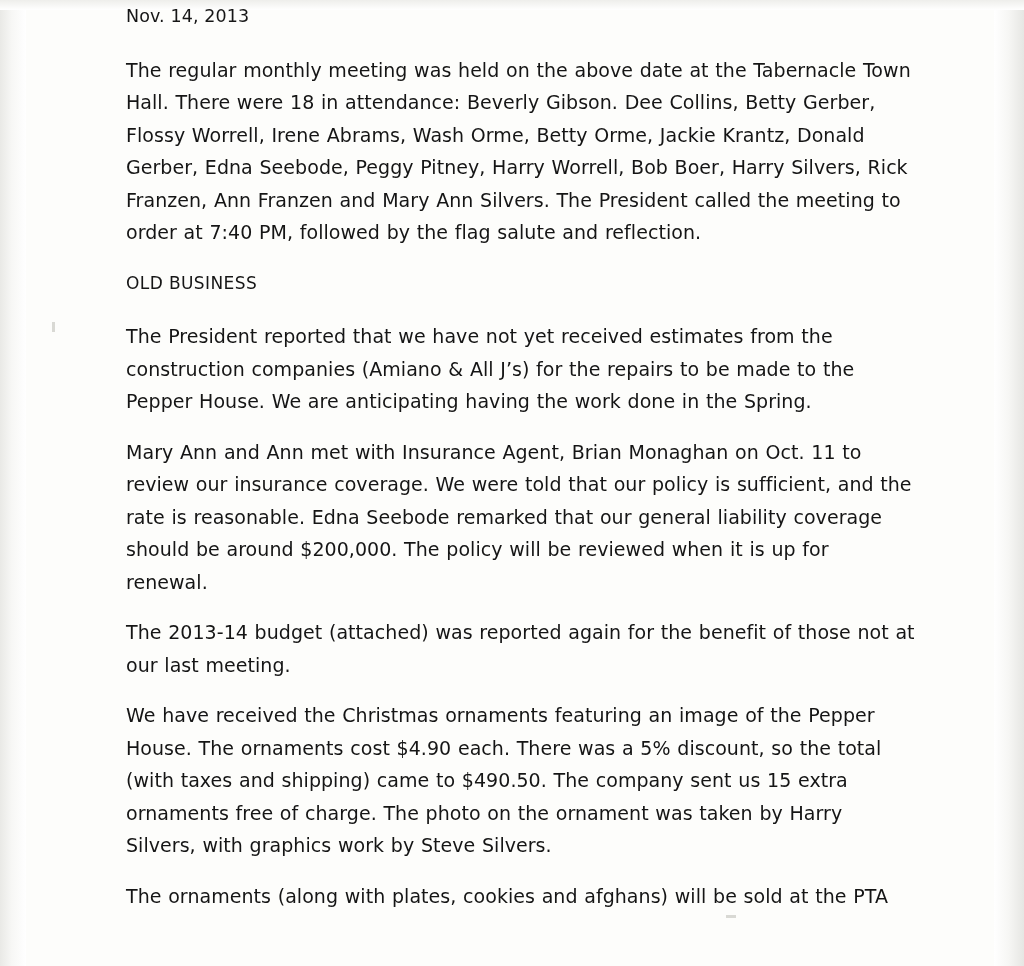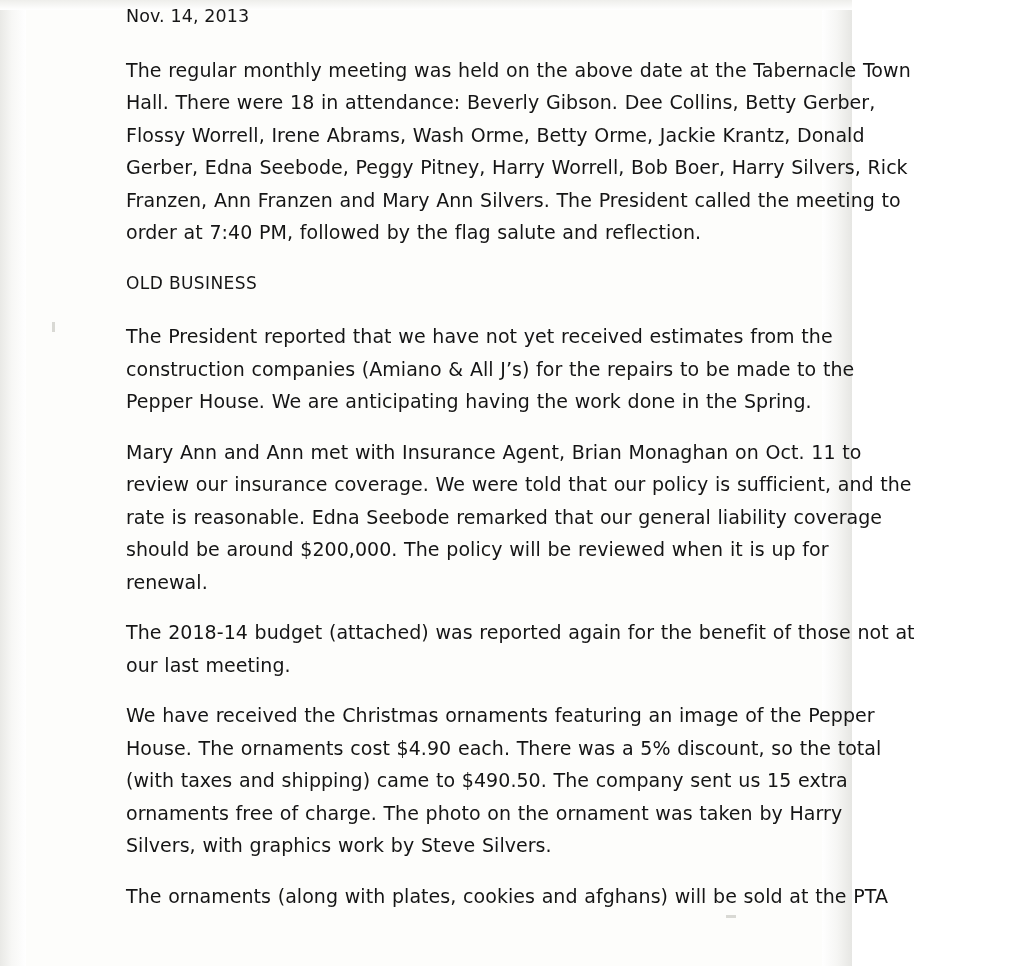--- a/index.html
+++ b/index.html
@@ -8,21 +8,21 @@
     background: #ffffff;
   }
   body {
     width: 1024px;
     height: 966px;
     overflow: hidden;
     font-family: "DejaVu Sans", sans-serif;
   }
   .page {
     position: relative;
-    width: 852px;
+    width: 1024px;
     height: 966px;
     background: #fdfdfb;
     box-sizing: border-box;
   }
   
   .scan-edge-left {
     position: absolute;
     left: 0; top: 0; bottom: 0;
     width: 26px;
     background: linear-gradient(to right, #e9e9e6 0%, #f7f7f5 45%, #ffffff 100%);
@@ -94,20 +94,20 @@
 
     <p class="para">The regular monthly meeting was held on the above date at the Tabernacle Town Hall.  There were 18 in attendance: Beverly Gibson. Dee Collins, Betty Gerber, Flossy Worrell, Irene Abrams, Wash Orme, Betty Orme, Jackie Krantz, Donald Gerber, Edna Seebode, Peggy Pitney, Harry Worrell, Bob Boer, Harry Silvers, Rick Franzen, Ann Franzen and Mary Ann Silvers.  The President called the meeting to order at 7:40 PM, followed by the flag salute and reflection.</p>
 
 
     <p class="heading">OLD BUSINESS</p>
 
     <p class="para">The President reported that we have not yet received estimates from the construction companies (Amiano &amp; All J’s) for the repairs to be made to the Pepper House. We are anticipating having the work done in the Spring.</p>
 
     <p class="para">Mary Ann and Ann met with Insurance Agent, Brian Monaghan on Oct. 11 to review our insurance coverage. We were told that our policy is sufficient, and the rate is reasonable.  Edna Seebode remarked that our general liability coverage should be around $200,000.  The policy will be reviewed when it is up for renewal.</p>
 
-    <p class="para">The 2018-14 budget (attached) was reported again for the benefit of those not at our last meeting.</p>
+    <p class="para">The 2013-14 budget (attached) was reported again for the benefit of those not at our last meeting.</p>
 
     <p class="para">We have received the Christmas ornaments featuring an image of the Pepper House. The ornaments cost $4.90 each. There was a 5% discount, so the total (with taxes and shipping) came to $490.50. The company sent us 15 extra ornaments free of charge.  The photo on the ornament was taken by Harry Silvers, with graphics work by Steve Silvers.</p>
 
     <p class="para">The ornaments (along with plates, cookies and afghans) will be sold at the PTA</p>
 
   </div>
 </div>
 
 </body></html>

